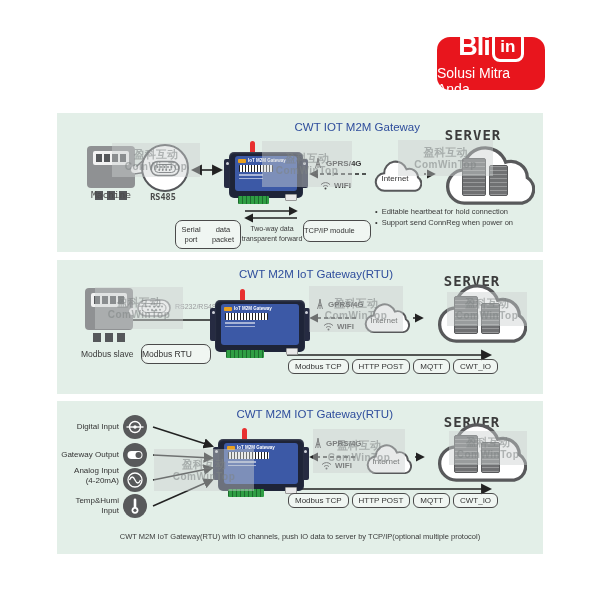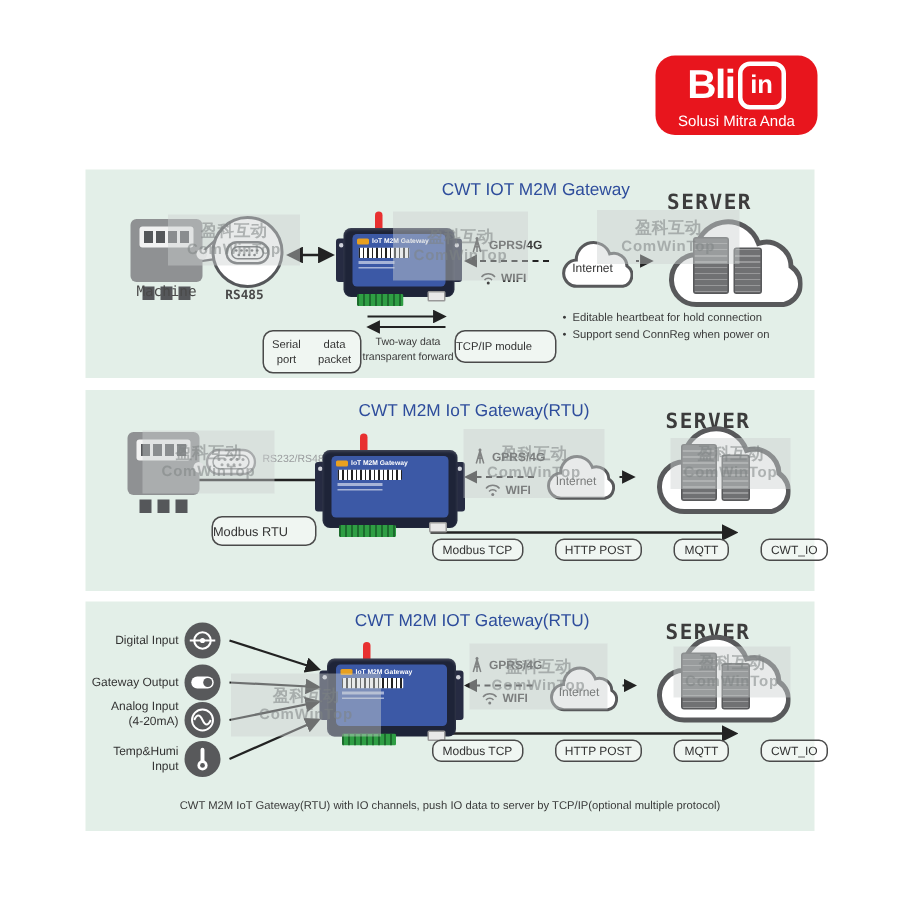--- a/index.html
+++ b/index.html
@@ -5,21 +5,21 @@
   html,body{margin:0;padding:0;background:#fff;}
   body{width:600px;height:600px;position:relative;font-family:"Liberation Sans",sans-serif;overflow:hidden;}
   .abs{position:absolute;}
 
   
   .logo{position:absolute;left:437px;top:37px;width:108px;height:53px;background:#e8151d;border-radius:13px;display:flex;flex-direction:column;align-items:center;justify-content:center;}
   .logo-row{display:flex;align-items:center;}
   .logo-bli{color:#fff;font-weight:bold;font-size:27px;letter-spacing:-1px;line-height:1;}
   .logo-inbox{width:26px;height:26px;border:3px solid #fff;border-radius:8px;margin-left:2px;display:flex;align-items:center;justify-content:center;}
   .logo-in{color:#fff;font-weight:bold;font-size:17px;line-height:1;}
-  .logo-tag{color:#fff;font-size:10px;margin-top:3px;}
+  .logo-tag{color:#fff;font-size:14px;margin-top:3px;}
 
   
   .panel{position:absolute;left:57px;width:486px;background:#e3efe8;}
   .panel-title{position:absolute;font-size:11.5px;font-weight:normal;color:#2e4d9c;text-align:right;}
   .server-label{position:absolute;font-size:14px;font-weight:bold;color:#3c3c3c;font-family:"DejaVu Sans Mono",monospace;letter-spacing:1px;text-align:center;width:100px;}
   .wires{position:absolute;inset:0;pointer-events:none;}
 
   
   .machine{position:absolute;width:48px;height:42px;background:#8f9193;border-radius:4px;}
   .machine-screen{position:absolute;left:6px;top:5px;right:6px;height:14px;background:#f2f2f2;border-radius:2px;display:flex;gap:2px;align-items:center;padding:0 3px;}
@@ -51,21 +51,21 @@
   
   .cloud{position:absolute;}
   .cloud svg{position:absolute;inset:0;width:100%;height:100%;}
   .cloud-label{position:absolute;inset:0;display:flex;align-items:center;justify-content:center;font-size:8px;color:#333;padding-top:5px;}
   .racks{position:absolute;left:28%;top:27%;display:flex;align-items:flex-end;gap:3px;}
   .rack{background:#707173;border:1px solid #58595b;border-radius:2px;background-image:repeating-linear-gradient(0deg,rgba(255,255,255,.28) 0 1px,transparent 1px 4px);}
 
   
   .net-label{position:absolute;display:flex;align-items:center;gap:3px;font-size:8px;font-weight:bold;color:#3a3a3a;}
   .lblbox{position:absolute;border:1.2px solid #4a4a4a;border-radius:7px;background:rgba(255,255,255,.45);color:#333;display:flex;flex-direction:row;align-items:center;justify-content:space-between;font-size:7.5px;line-height:1.25;text-align:center;margin-top:16px;}
-  .pbox-row{position:absolute;display:flex;gap:21px;}
+  .pbox-row{position:absolute;display:flex;gap:3px;}
   .pbox{border:1.2px solid #4a4a4a;border-radius:6px;background:rgba(255,255,255,.45);color:#333;font-size:8px;padding:2px 6px;white-space:nowrap;}
   .small-text{position:absolute;font-size:7.5px;color:#3a3a3a;line-height:1.45;}
   .bullet{display:flex;gap:4px;}
   .io-label{position:absolute;font-size:8px;color:#333;text-align:right;width:96px;line-height:1.3;}
   .io-icon{position:absolute;width:24px;height:24px;border-radius:50%;background:#58595b;display:flex;align-items:center;justify-content:center;}
 
   
   .wm{position:absolute;background:rgba(205,208,208,.45);display:flex;flex-direction:column;align-items:center;justify-content:center;z-index:5;pointer-events:none;}
   .wm span{color:rgba(125,132,132,.55);font-weight:bold;line-height:1.15;}
   .wm .wm1{font-size:11px;}
@@ -276,20 +276,21 @@
       </g>
     </svg>
   </div>
   <div class="abs" style="left:118px;top:43px;font-size:7px;color:#9a9c9e;">RS232/RS485</div>
 
   <div class="lblbox" style="left:84px;top:68px;width:68px;height:18px;font-size:8.5px;">
     <span>Modbus RTU</span>
   </div>
 
   <div class="small-text" style="left:24px;top:88px;width:180px;font-size:8.5px;">
+    <div>Modbus slave</div>
   </div>
 
   <div class="gw" style="left:158px;top:40px;width:90px;height:52px;">
     <div class="gw-ant"></div>
     <div class="gw-ear gw-ear-l"></div>
     <div class="gw-ear gw-ear-r"></div>
     <div class="gw-body">
       <div class="gw-face">
         <div class="gw-face-top">
             <span class="gw-badge"></span>

